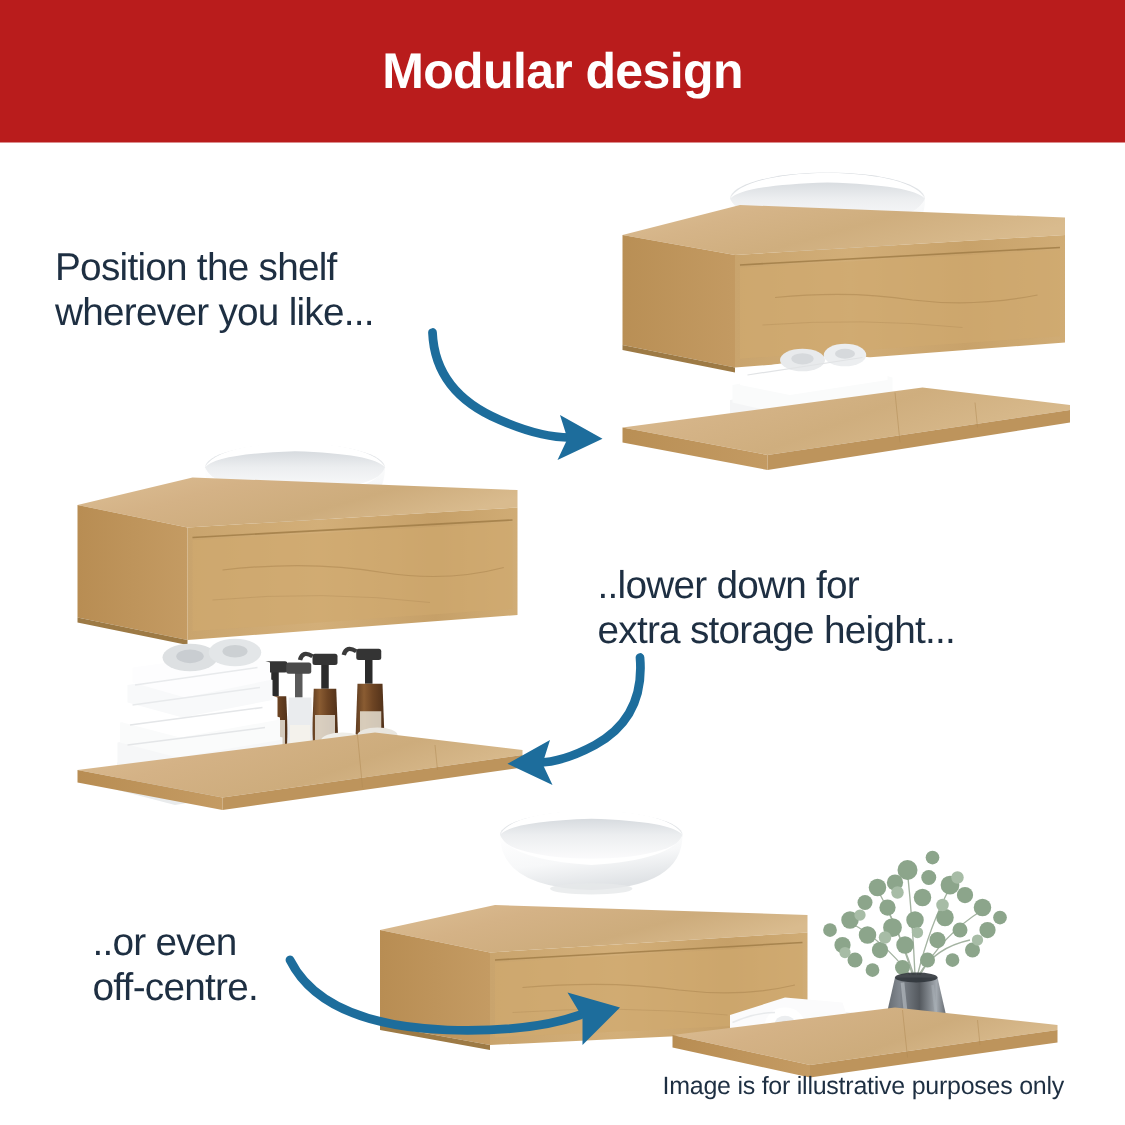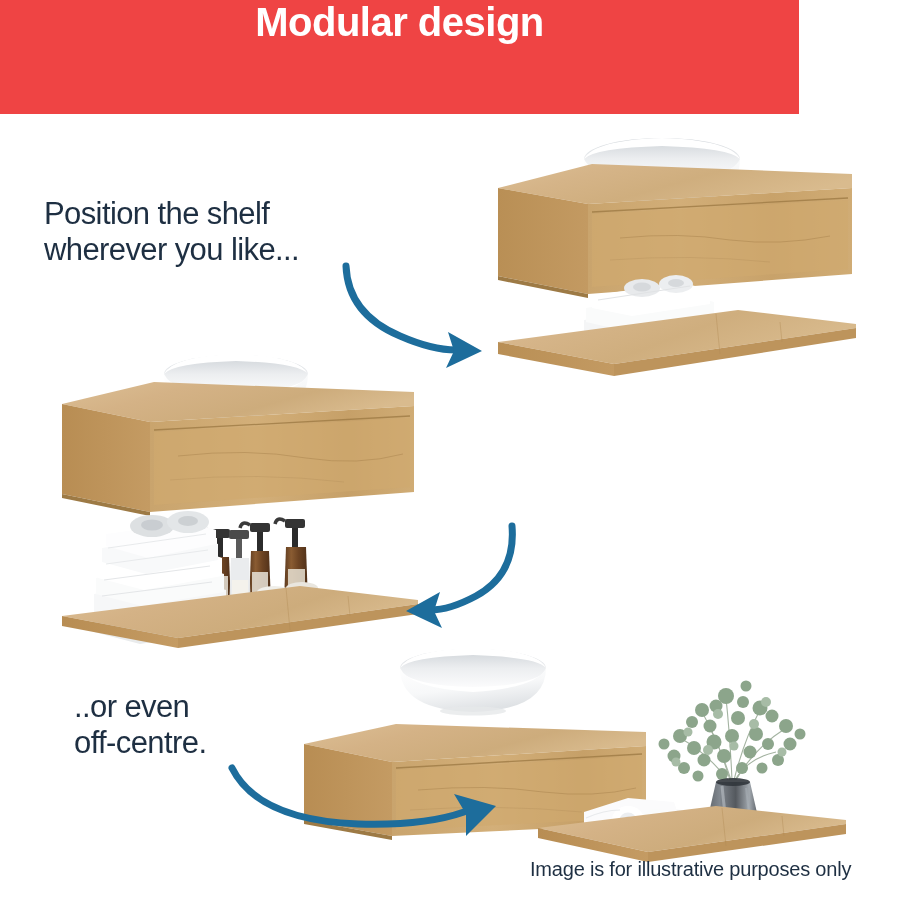--- a/index.html
+++ b/index.html
@@ -11,23 +11,23 @@
   }
   #page {
     position: relative;
     width: 900px; height: 900px;
     background: #ffffff;
   }
 
   
   .header-bar {
     position: absolute; left: 0; top: 0;
-    width: 799px; height: 114px;
-    background: #ef4444;
-    display: flex; justify-content: center;
+    width: 900px; height: 114px;
+    background: #b91c1c;
+    display: flex; align-items: center; justify-content: center;
   }
   .header-title {
     color: #ffffff;
     font-size: 40px;
     font-weight: bold;
     letter-spacing: -0.5px;
     text-align: center;
   }
 
   
@@ -35,21 +35,21 @@
     position: absolute;
     color: #1e2f42;
     font-weight: normal;
     font-size: 31px;
     line-height: 1.16;
     letter-spacing: -0.6px;
     white-space: pre-line;
   }
   #callout-1 { left: 44px;  top: 196px; }
   #callout-2 { left: 478px; top: 450px; }
-  #callout-3 { left: 74px;  top: 689px; }
+  #callout-3 { left: 74px;  top: 736px; }
 
   .footnote {
     position: absolute;
     left: 530px; top: 858px;
     color: #1e2f42;
     font-size: 20px;
     letter-spacing: -0.2px;
   }
 
   
@@ -416,18 +416,20 @@
   <path d="M50 72 L16 91 L52 108 L44 91 Z" fill="#1d6d9c"></path>
 </svg>
 
 <svg class="arrow-svg" id="arrow-3" width="300" height="80" viewBox="0 0 300 80">
   <path d="M4 6 Q30 58 130 62 Q196 64 236 50" stroke="#1d6d9c" stroke-width="7" fill="none" stroke-linecap="round"></path>
   <path d="M226 32 L268 44 L238 74 L238 52 Z" fill="#1d6d9c"></path>
 </svg>
 
 <div class="callout" id="callout-1">Position the shelf
 wherever you like...</div>
+<div class="callout" id="callout-2">..lower down for
+extra storage height...</div>
 <div class="callout" id="callout-3">..or even
 off-centre.</div>
 
 <div class="footnote">Image is for illustrative purposes only</div>
 
 </div>
 
 </body></html>

